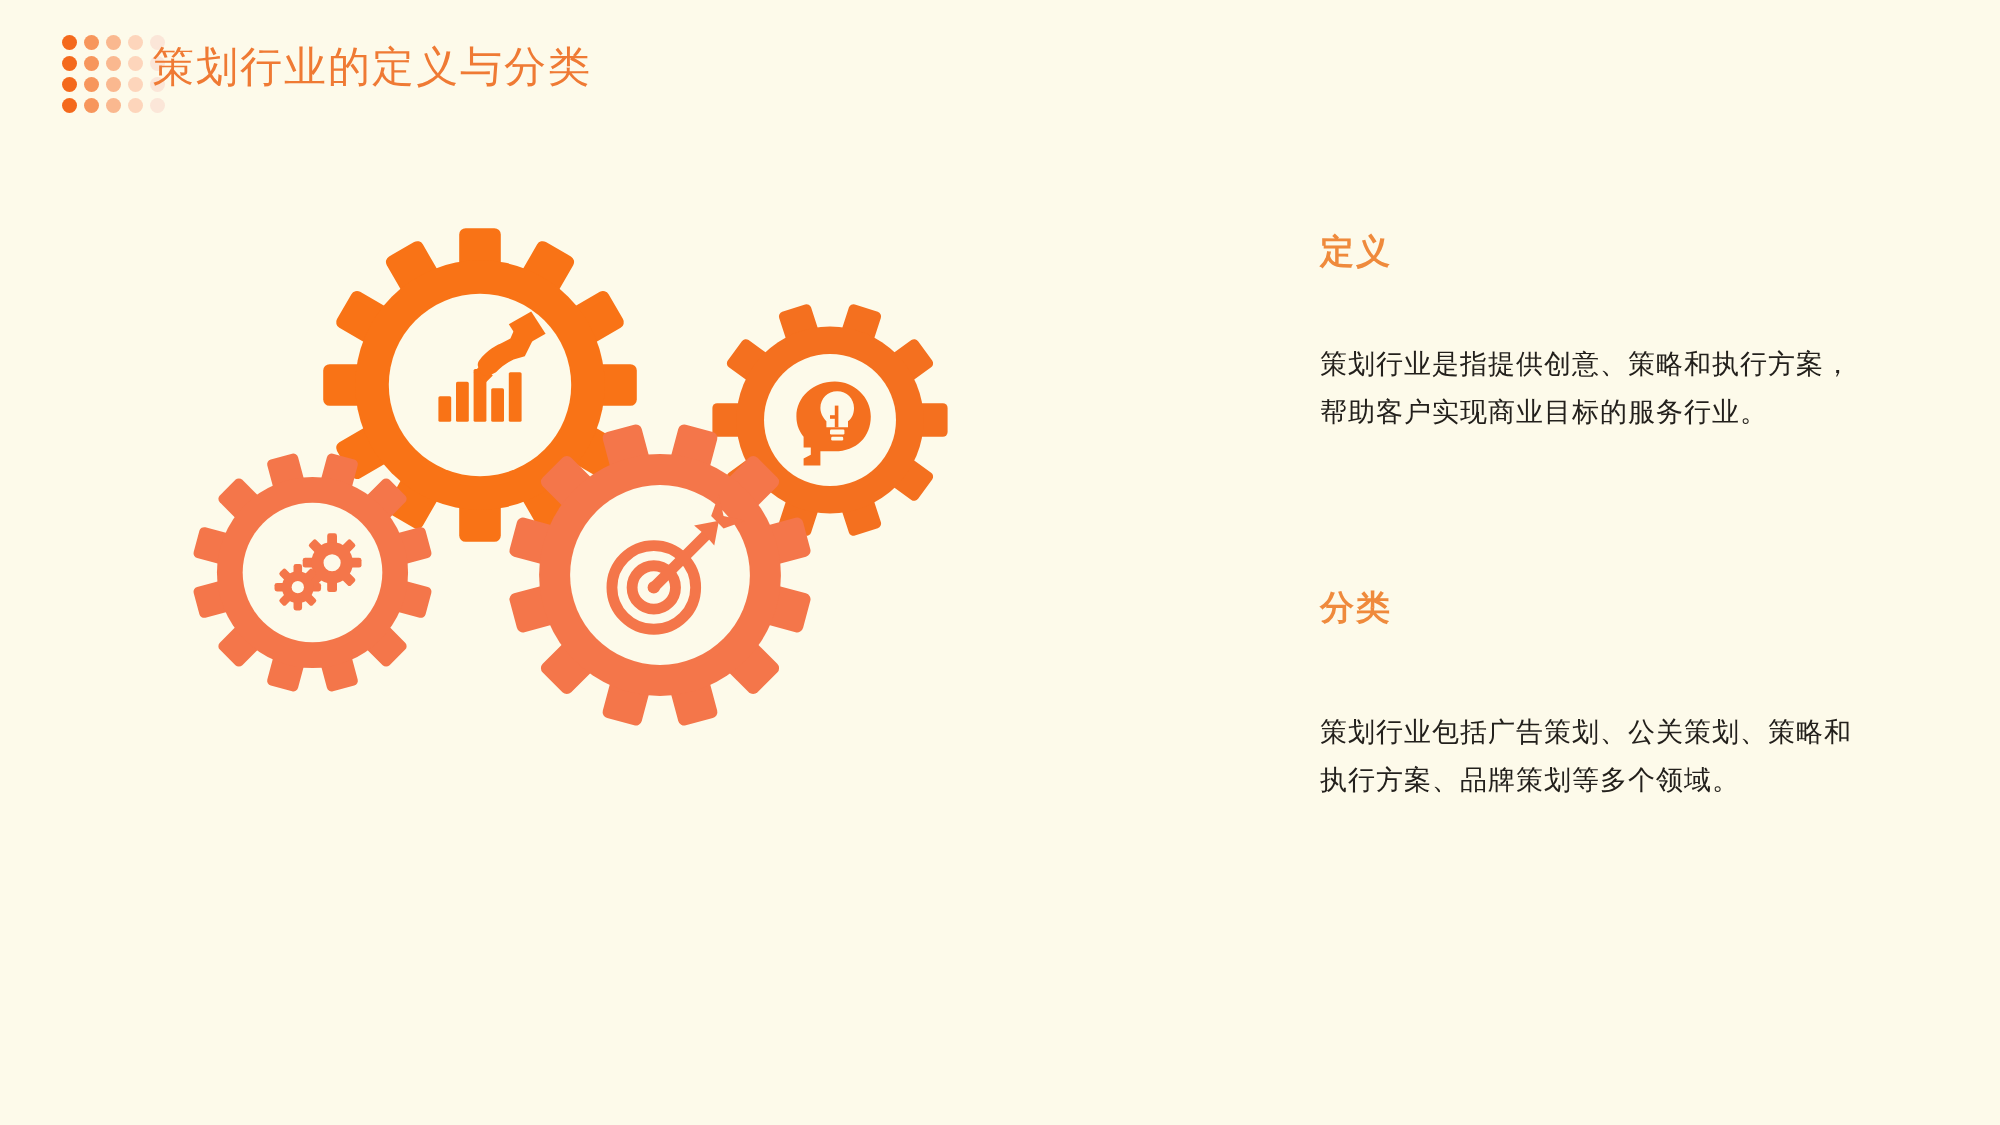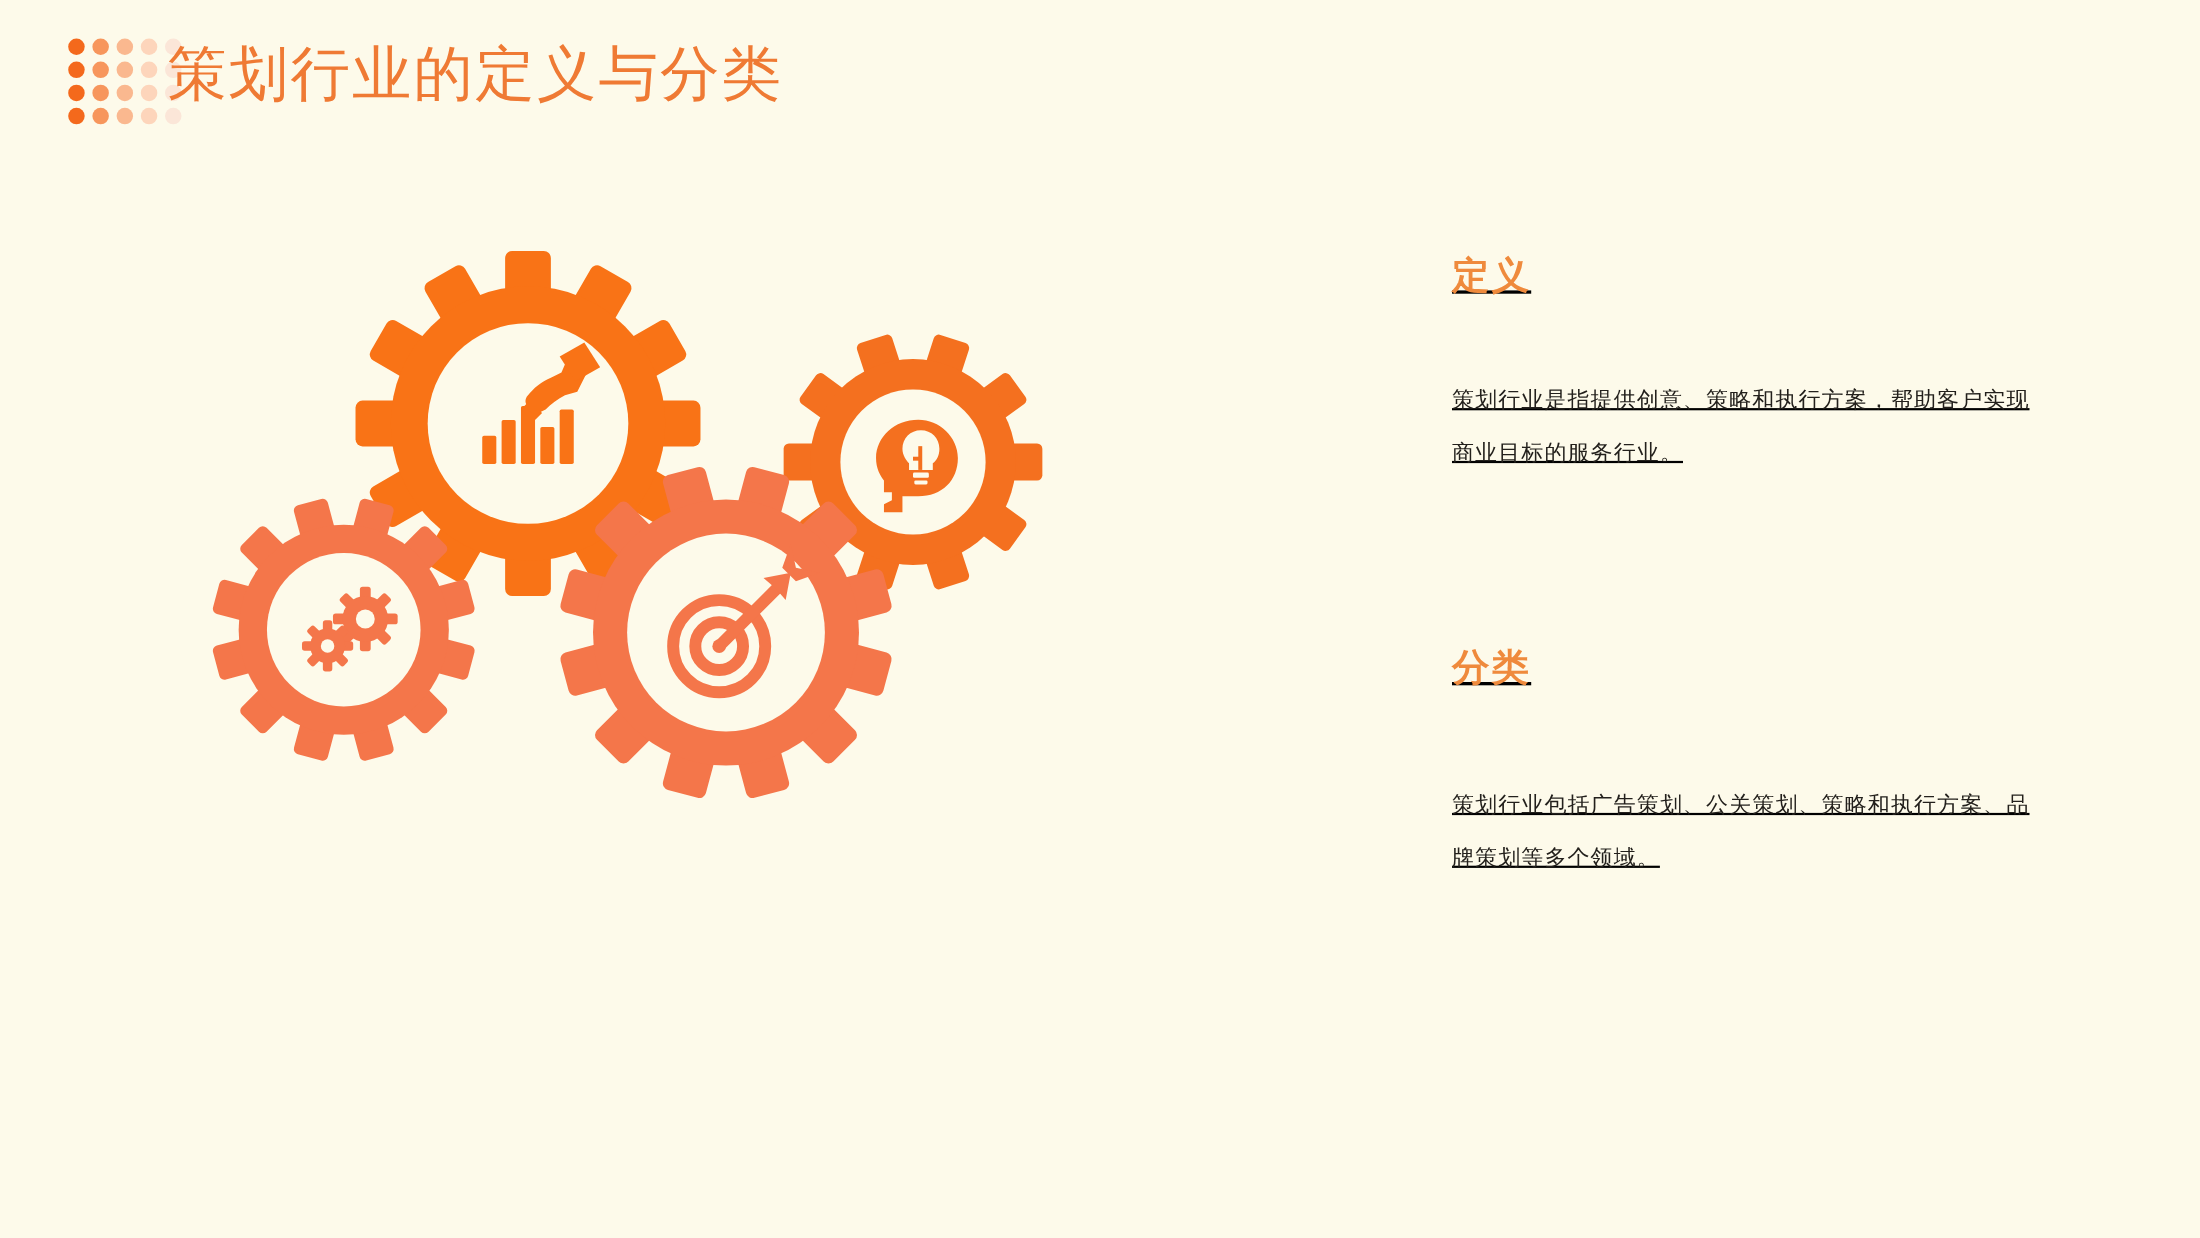--- a/index.html
+++ b/index.html
@@ -13,42 +13,42 @@
 
   
   .dot-grid{
     position:absolute;left:58px;top:32px;
     display:grid;grid-template-columns:repeat(5,22px);grid-template-rows:repeat(4,21px);
   }
   .dot{width:15px;height:15px;border-radius:50%;align-self:center;justify-self:center;}
 
   .title{
     position:absolute;left:152px;top:36px;
-    font-size:54px;line-height:62px;
+    font-size:42px;line-height:62px;
     color:#ef7a34;
     letter-spacing:2px;
     white-space:nowrap;
     font-family:"Liberation Serif","DejaVu Serif",serif;
     text-align:right;
   }
 
   
   .gears{position:absolute;left:150px;top:200px;width:850px;height:560px;}
   .gear-wrap{position:absolute;}
   .gear-wrap svg{display:block;overflow:visible;}
 
   
-  .text-col{position:absolute;left:1320px;top:230px;width:560px;text-decoration:underline;}
+  .text-col{position:absolute;left:1320px;top:230px;width:560px;}
   .sec-head{
     color:#ef8a3c;font-size:34px;line-height:44px;font-weight:bold;
     letter-spacing:2px;
     font-family:"Liberation Serif","DejaVu Serif",serif;
   }
   .sec-body{
-    color:#23201c;font-size:20px;line-height:48px;
+    color:#23201c;font-size:27px;line-height:48px;
     letter-spacing:1px;width:540px;
     font-family:"Liberation Serif","DejaVu Serif",serif;
   }
   .gap-a{height:66px;}
   .gap-b{height:150px;}
   .gap-c{height:78px;}
 </style>
 </head>
 <body>
 

